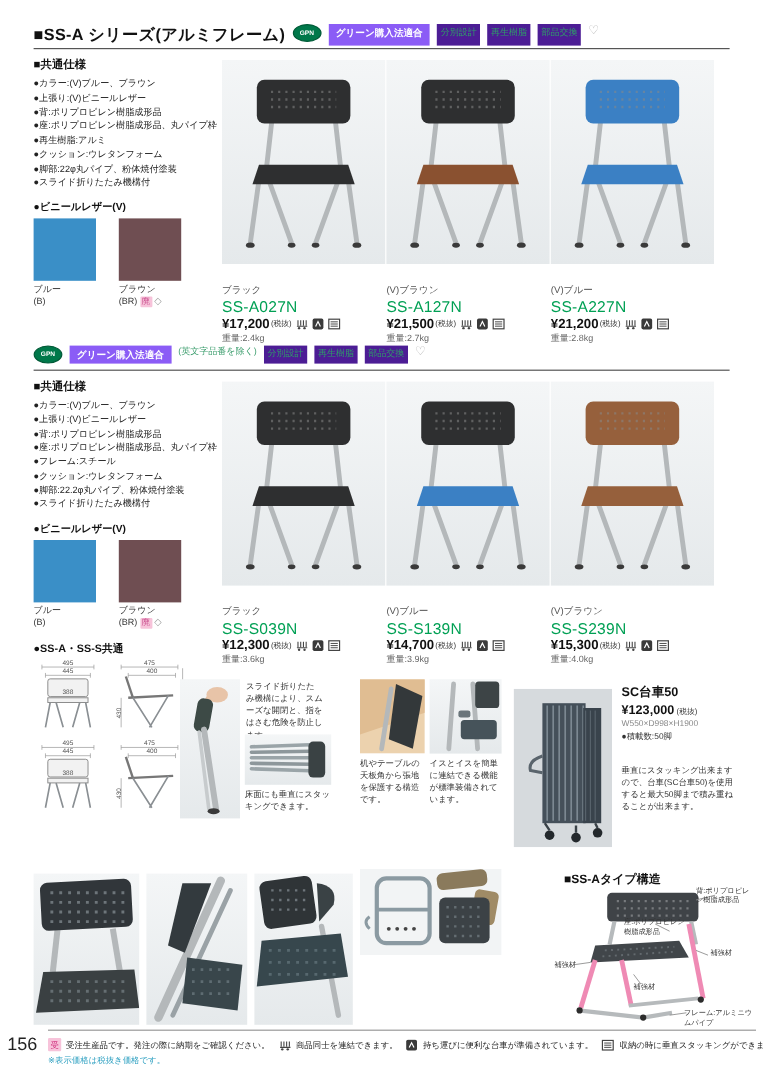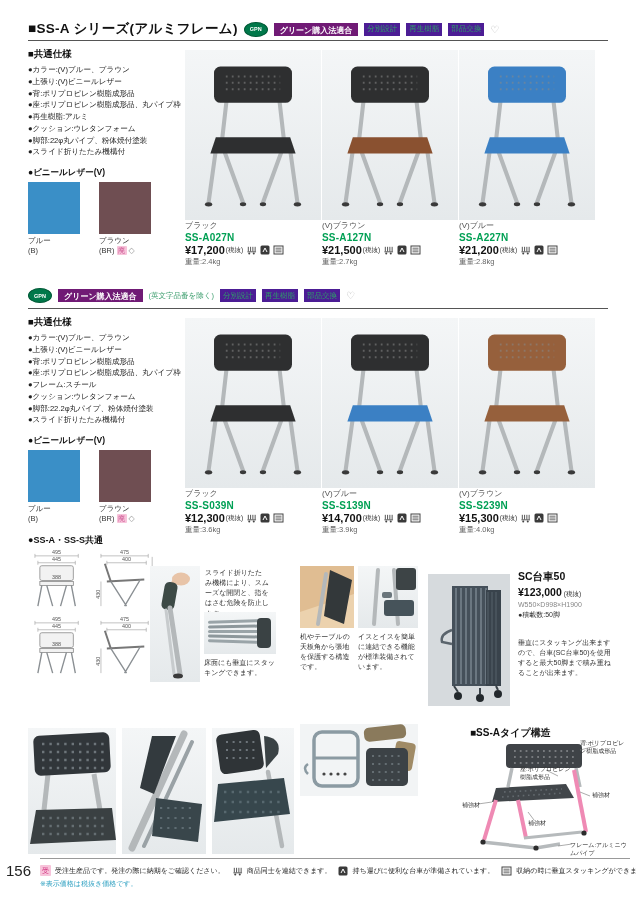--- a/index.html
+++ b/index.html
@@ -1,48 +1,48 @@
 <!DOCTYPE html>
 <html><head>
 <meta charset="utf-8">
 <style>
   html,body{margin:0;padding:0}
   body{width:636px;height:900px;position:relative;background:#fff;
        font-family:"Liberation Sans","DejaVu Sans",sans-serif;overflow:hidden;color:#111}
   .abs{position:absolute}
   .sec-rule{position:absolute;height:1px;background:#555}
   
-  .hdr{position:absolute;display:flex;align-items:center;gap:6px;white-space:nowrap}
+  .hdr{position:absolute;display:flex;gap:6px;white-space:nowrap}
   .hdr-title{font-size:13.5px;font-weight:bold;color:#111;letter-spacing:.3px}
   .eco-logo{width:22px;height:13px;border-radius:50%;background:#00784a;color:#fff;font-size:5.5px;
             display:flex;align-items:center;justify-content:center;font-weight:bold;border:1px solid #005a37}
-  .eco-badge{background:#701a75;color:#fff;font-size:8px;font-weight:bold;padding:2px 6px 0}
+  .eco-badge{background:#8b5cf6;color:#fff;font-size:8px;font-weight:bold;padding:2px 6px 0}
   .paren-note{font-size:7.5px;color:#3d9e6e}
   .tag{background:#4c1d95;color:#2f9e68;font-size:7.5px;padding:1.5px 3px}
   .heart{color:#b5b5b5;font-size:10px}
   
   .spec-col{position:absolute;width:158px}
   .spec-h{font-size:9.5px;font-weight:bold;margin-bottom:3px}
   .spec-li{font-size:7.6px;color:#222;line-height:1.55}
   .leather-h{font-size:8.5px;font-weight:bold;margin:9px 0 3px}
   .swatches{display:flex;gap:10px}
   .sw{width:61px}
   .sw-box{width:52px;height:52px}
   .sw-label{font-size:7.5px;color:#333;margin-top:2px;line-height:1.3}
   .badge-pink{display:inline-block;background:#f7c3da;color:#c94f8e;font-size:7px;padding:0 1.5px;border-radius:1px}
   .diamond{color:#999;font-size:8px}
   
   .figure{position:absolute;width:136px}
   .ph{background:linear-gradient(180deg,#f4f6f7,#e5e9eb);display:block}
   .chair-ph{width:136px;height:170px}
   .tube{stroke:#b4b8ba;stroke-width:4.5;fill:none;stroke-linecap:round}
   .dots{stroke:#888;stroke-width:2.2;stroke-dasharray:2 4.6;fill:none;opacity:.55}
-  .p-info{margin-top:0}
+  .p-info{margin-top:16px}
   .p-color{font-size:8px;color:#555}
-  .p-code{font-size:10px;font-weight:bold;color:#00a054;margin-top:1px;letter-spacing:.2px}
+  .p-code{font-size:13px;font-weight:normal;color:#00a054;margin-top:1px;letter-spacing:.2px}
   .p-price-row{display:flex;align-items:center;margin-top:1px}
   .p-price{font-size:11px;font-weight:bold;color:#111}
   .p-tax{font-size:6.5px;color:#333;margin-left:1px}
   .pic{display:inline-flex;margin-left:3px}
   .p-weight{font-size:7.5px;color:#666;margin-top:1px}
   
   .common-label{position:absolute;font-size:9px;font-weight:bold}
   .cap{position:absolute;font-size:7px;color:#333;line-height:1.45}
   .dimtxt{font-size:5.5px;fill:#555}
   .dimline{stroke:#999;stroke-width:.6;fill:none}

